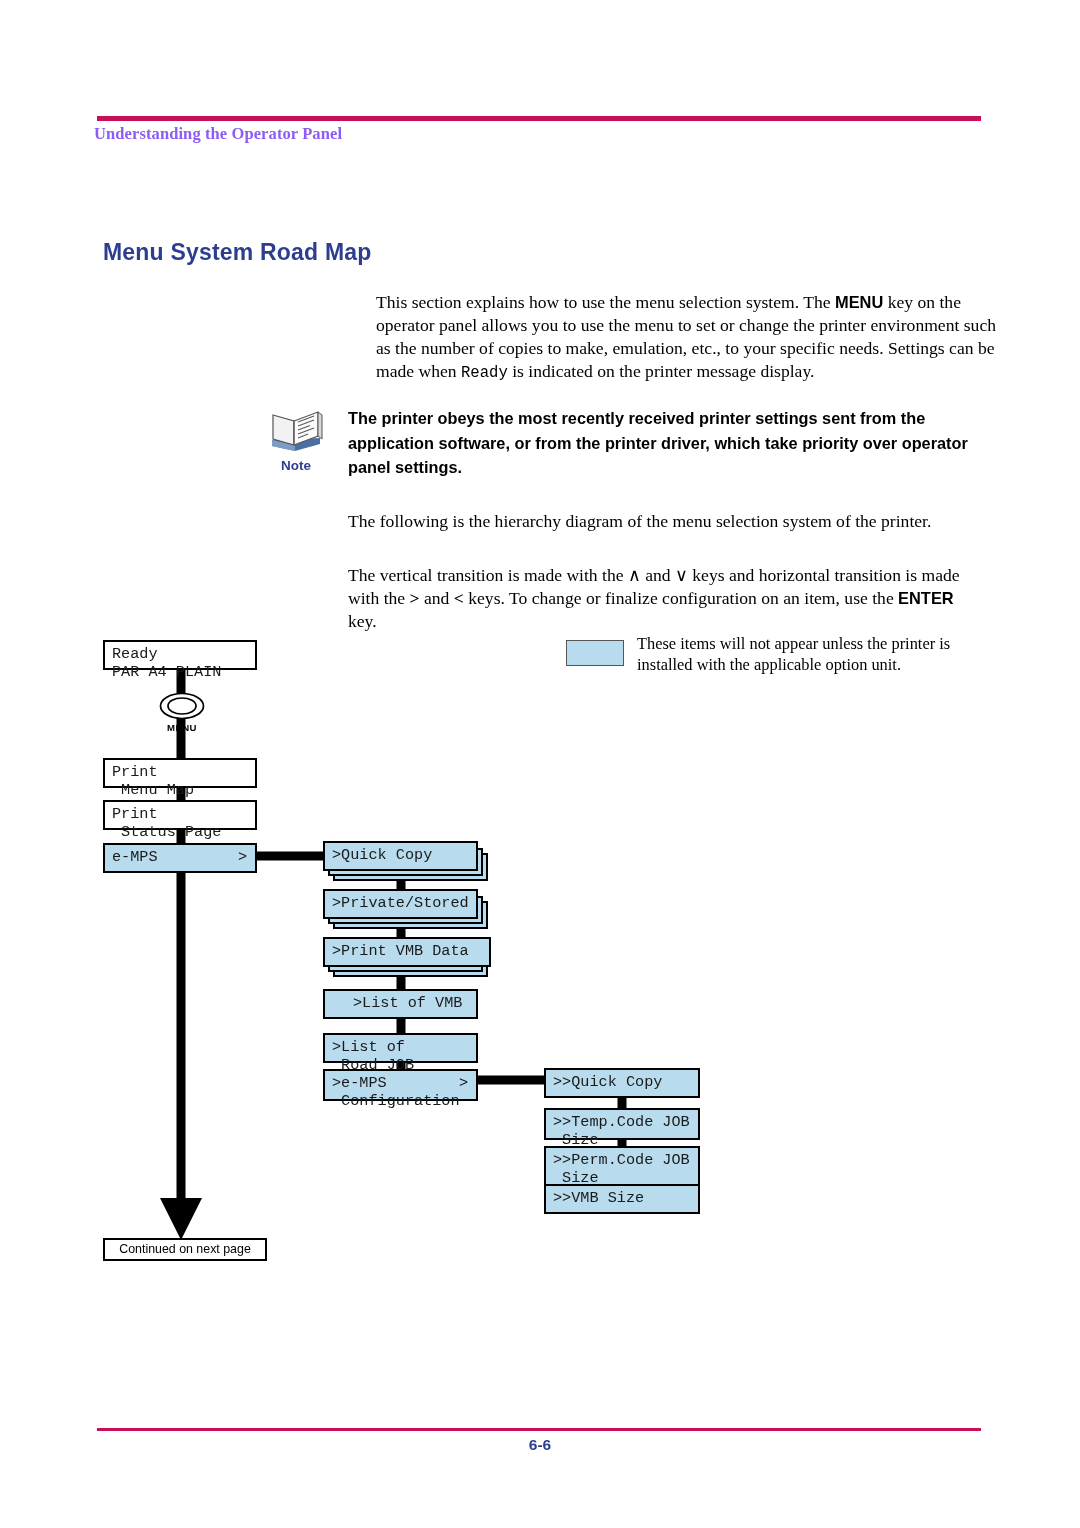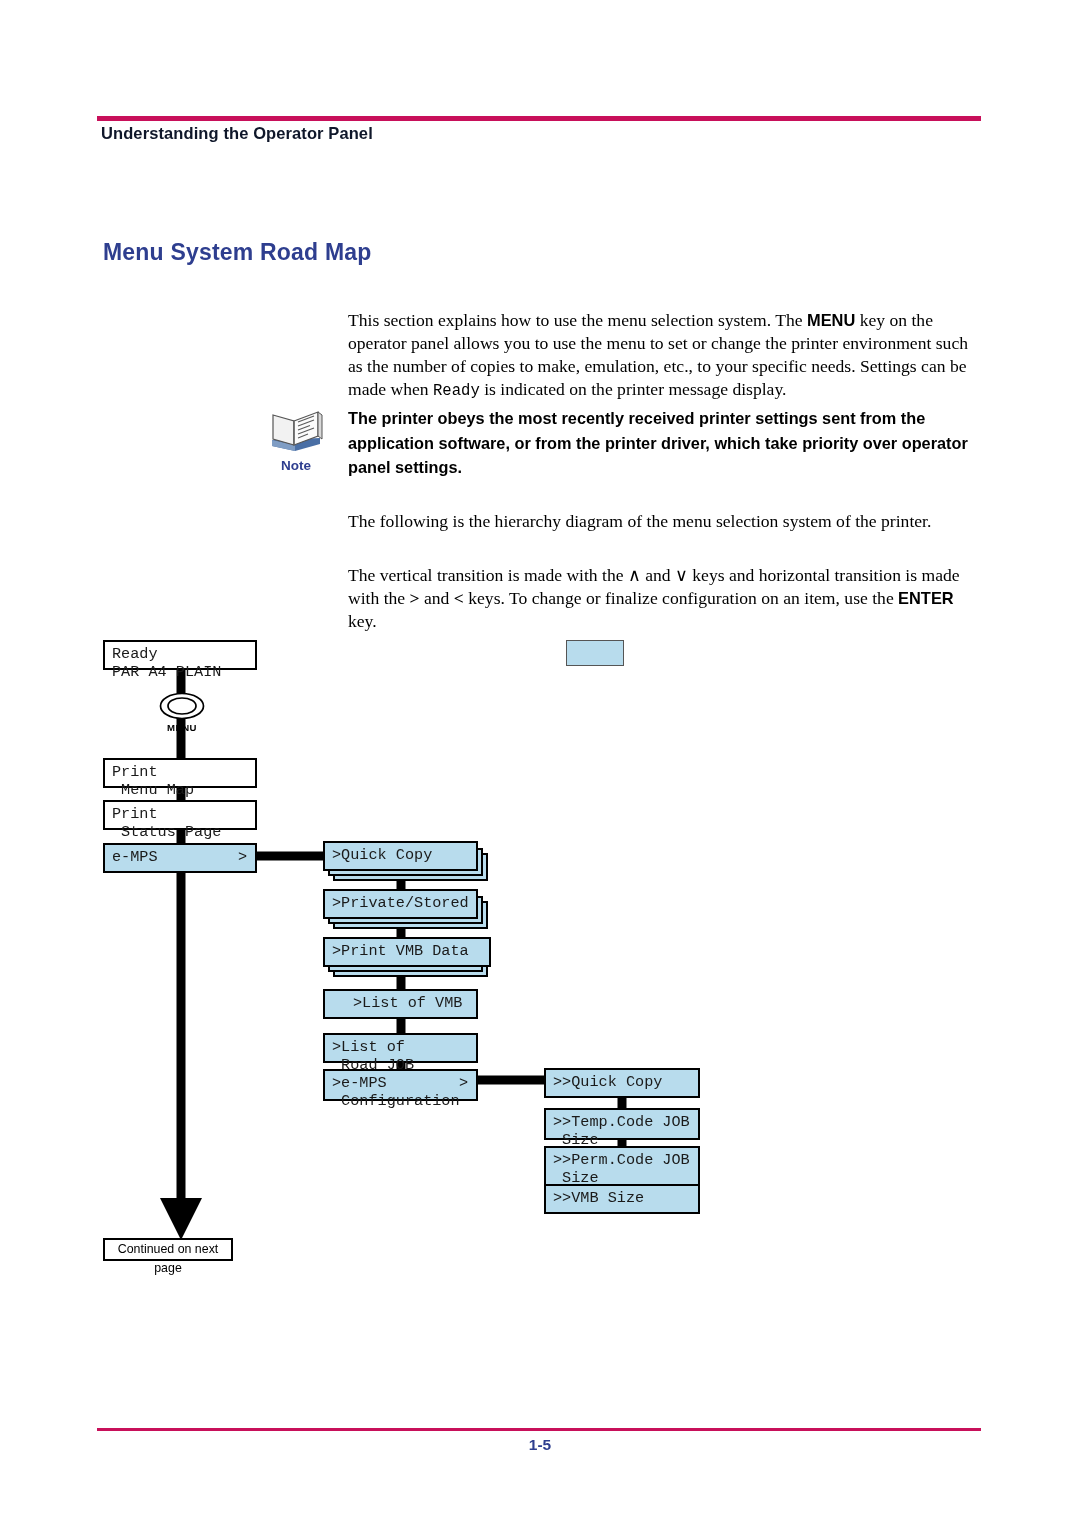--- a/index.html
+++ b/index.html
@@ -19,26 +19,26 @@
   #running-head-rule {
     position: absolute;
     left: 97px;
     top: 116px;
     width: 884px;
     height: 5px;
     background: #c8105a;
   }
   #running-head {
     position: absolute;
-    left: 101px;
+    left: 94px;
     top: 124px;
-    font-family: Liberation Sans, sans-serif;
+    font-family: Liberation Serif, serif;
     font-size: 16.5px;
     font-weight: 600;
-    color: #0f172a;
+    color: #8b5cf6;
     letter-spacing: 0.1px;
   }
 
   
   #section-title {
     position: absolute;
     left: 103px;
     top: 224px;
     font-family: "Liberation Sans", sans-serif;
     font-size: 23px;
@@ -60,21 +60,21 @@
   }
   .body-par .kb {
     font-family: "Liberation Sans", sans-serif;
     font-weight: bold;
     font-size: 16.4px;
   }
   .body-par .mono {
     font-family: "Liberation Mono", monospace;
     font-size: 15.6px;
   }
-  #par-intro { top: 291px; }
+  #par-intro { top: 273px; margin-left: 28px; }
   #par-hierarchy { top: 492px; }
   #par-transition { top: 546px; }
 
   
   #note-block {
     position: absolute;
     left: 268px;
     top: 406px;
   }
   #note-icon {
@@ -195,21 +195,21 @@
     font-size: 16.4px;
     line-height: 20.6px;
     color: #000000;
   }
 
   
   #continued-box {
     position: absolute;
     left: 103px;
     top: 1238px;
-    width: 130px;
+    width: 164px;
     height: 23px;
     box-sizing: border-box;
     border: 2.5px solid #000000;
     background: #ffffff;
     font-family: "Liberation Sans", sans-serif;
     font-size: 12.4px;
     color: #000000;
     text-align: center;
     line-height: 19px;
     z-index: 5;
@@ -337,18 +337,19 @@
 
   <div class="lcd opt" style="left:544px; top:1068px; width:156px; height:30px;"><span>&gt;&gt;Quick Copy</span></div>
 
   <div class="lcd opt" style="left:544px; top:1108px; width:156px; height:32px;"><span>&gt;&gt;Temp.Code JOB</span><br><span> Size</span></div>
 
   <div class="lcd opt" style="left:544px; top:1146px; width:156px; height:44px;"><span>&gt;&gt;Perm.Code JOB</span><br><span> Size</span></div>
 
   <div class="lcd opt" style="left:544px; top:1184px; width:156px; height:30px;"><span>&gt;&gt;VMB Size</span></div>
 
   <div id="legend-swatch"></div>
+  <div id="legend-text">These items will not appear unless the printer is installed with the applicable option unit.</div>
 
   <div id="continued-box">Continued on next page</div>
 </div>
 
 <div id="footer-rule"></div>
-<div id="page-number">1-5</div>
+<div id="page-number">6-6</div>
 
 </body></html>

